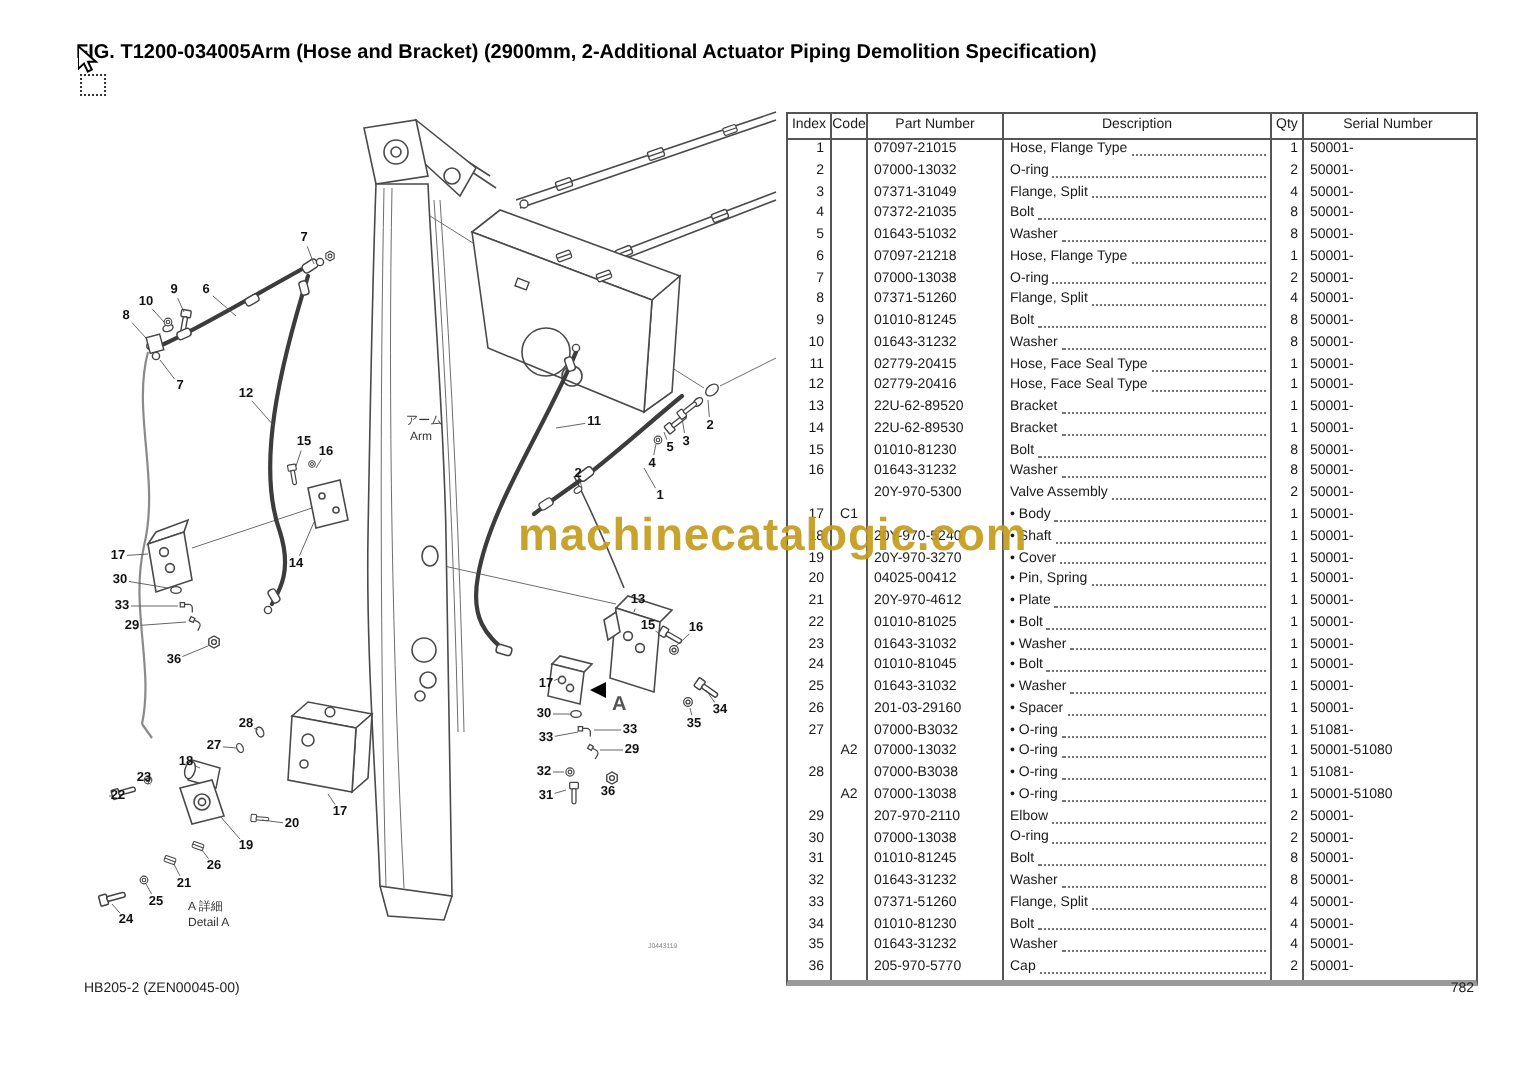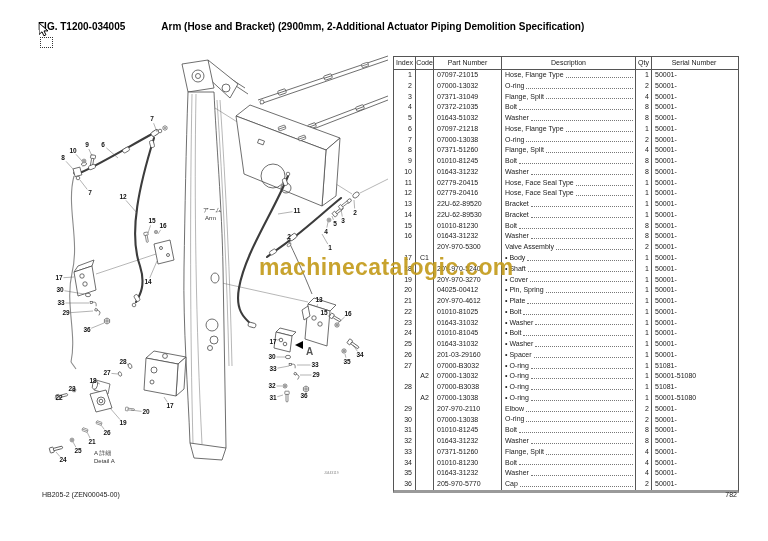--- a/index.html
+++ b/index.html
@@ -1,18 +1,18 @@
 <!DOCTYPE html>
 <html><head>
 <meta charset="utf-8">
 <style>
   html,body{margin:0;padding:0;background:#fff;}
   .page{position:relative;width:768px;height:541px;background:#ffffff;font-family:"Liberation Sans",sans-serif;overflow:hidden;}
   .title{position:absolute;left:38px;top:21px;font-size:10px;font-weight:bold;color:#000;white-space:nowrap;}
-  .title .tname{margin-left:36px;}
+  .title .tname{}
   
   .ptable{position:absolute;left:393px;top:56px;width:344px;border:1px solid #555;border-bottom:3px solid #9a9a9a;font-size:7px;color:#1a1a1a;background:#fff;}
   .thead,.tr{display:grid;grid-template-columns:22px 18px 68px 134px 16px 84px;}
   .thead{height:12px;line-height:12px;border-bottom:1px solid #555;}
   .th{text-align:center;border-right:1px solid #555;overflow:hidden;white-space:nowrap;}
   .th:last-child{border-right:none;}
   .tr{height:10.77px;line-height:10.8px;}
   .td{border-right:1px solid #555;overflow:hidden;white-space:nowrap;}
   .td:last-child{border-right:none;}
   .c-index{text-align:right;padding-right:3px;}

